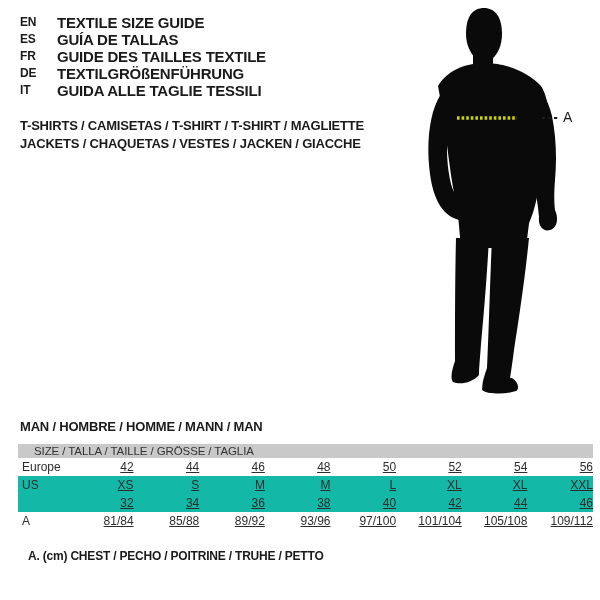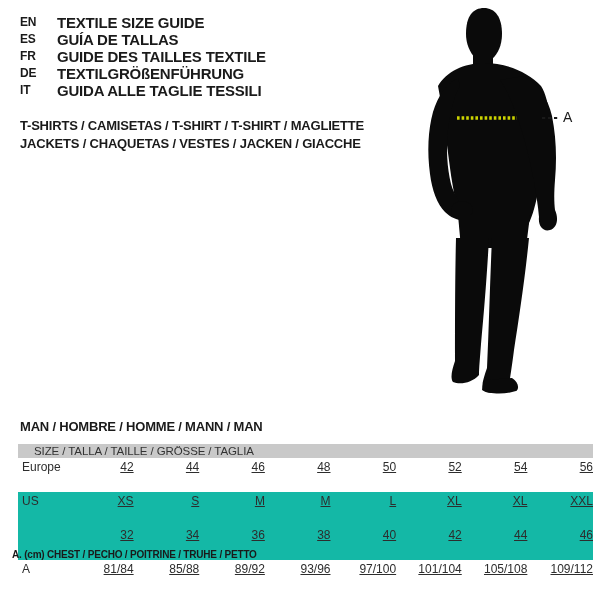--- a/index.html
+++ b/index.html
@@ -26,27 +26,27 @@
 
   
   #man-title { position:absolute; left:20px; top:419px; font-size:13px; font-weight:700; letter-spacing:-0.2px; }
 
   
   #size-table { position:absolute; left:18px; top:444px; width:575px; font-size:12px; color:#2d2d2d; }
   #size-table-header {
     height:14px; line-height:14px; background:#c9c9c9; color:#333;
     padding-left:16px; font-size:11.5px; letter-spacing:-0.1px;
   }
-  .t-row { display:flex; height:34px; line-height:18px; }
+  .t-row { display:flex; height:18px; line-height:18px; }
   .t-row.shaded { background:#14b8a6; }
   .t-label { width:50px; padding-left:4px; text-align:left; }
   .t-cell { flex:1; text-align:right;text-decoration:underline; }
 
   
-  #footnote { position:absolute; left:12px; top:549px; font-size:10px; font-weight:700; letter-spacing:-0.2px; }
+  #footnote { position:absolute; left:28px; top:549px; font-size:12px; font-weight:700; letter-spacing:-0.2px; }
 </style>
 </head>
 <body>
 
 <div id="canvas">
 
   <div id="lang-list">
     <div class="lang-row">
       <span class="lang-code">EN</span>
       <span class="lang-label">TEXTILE SIZE GUIDE</span>

